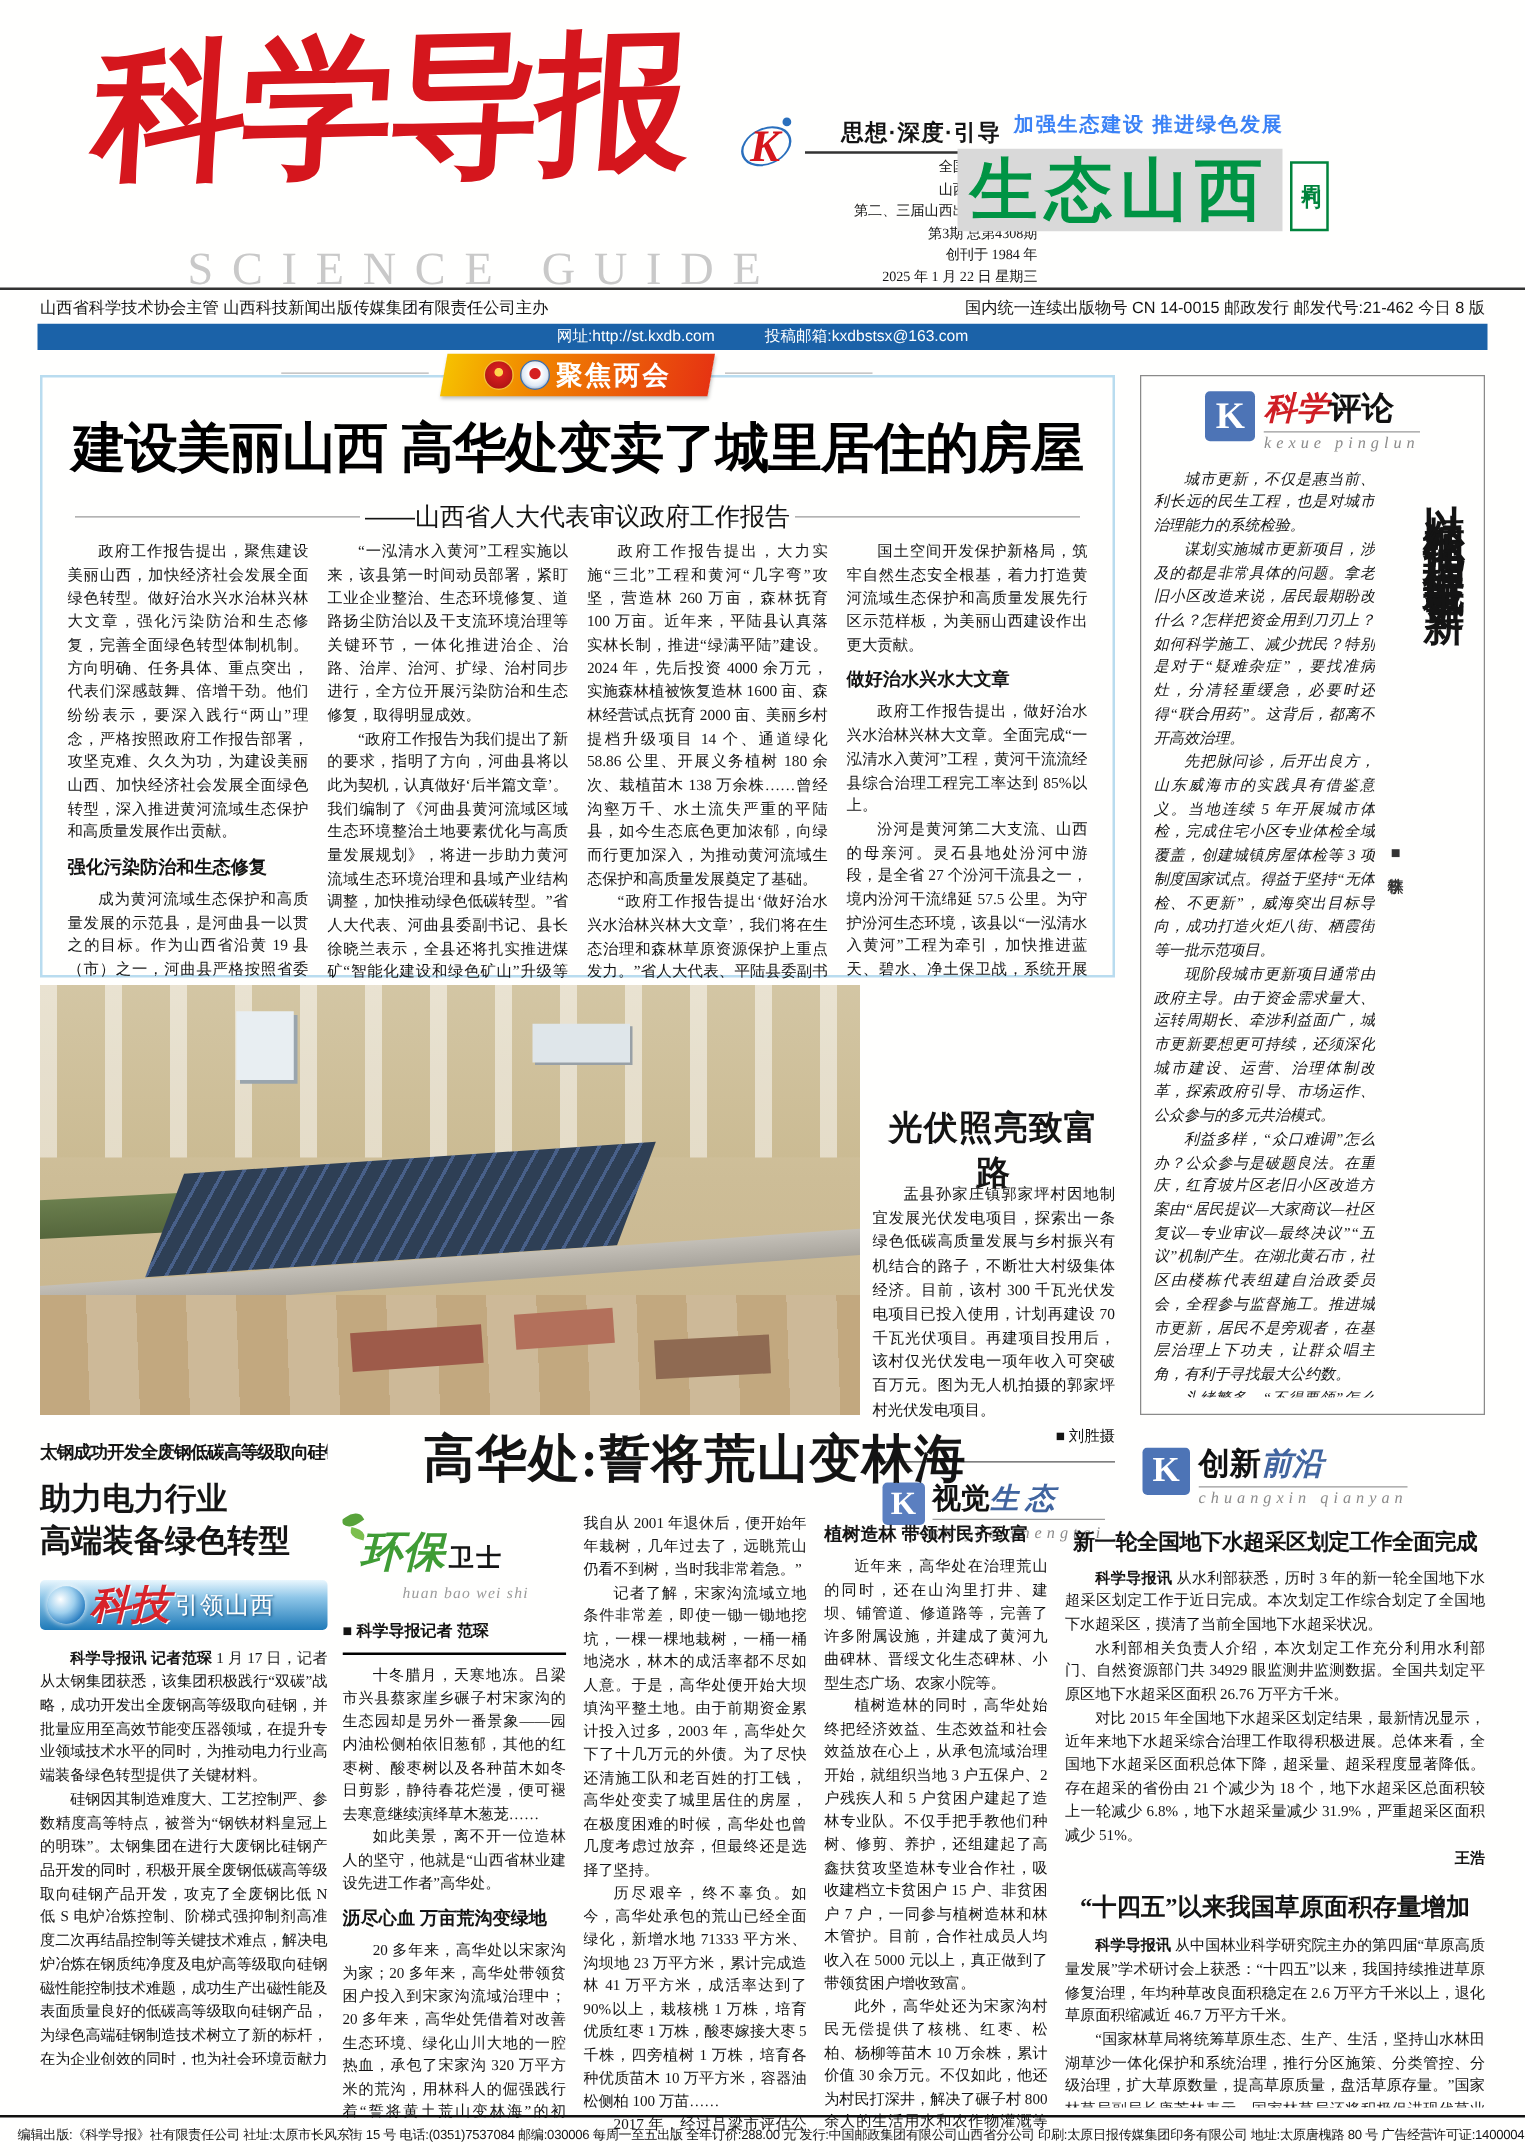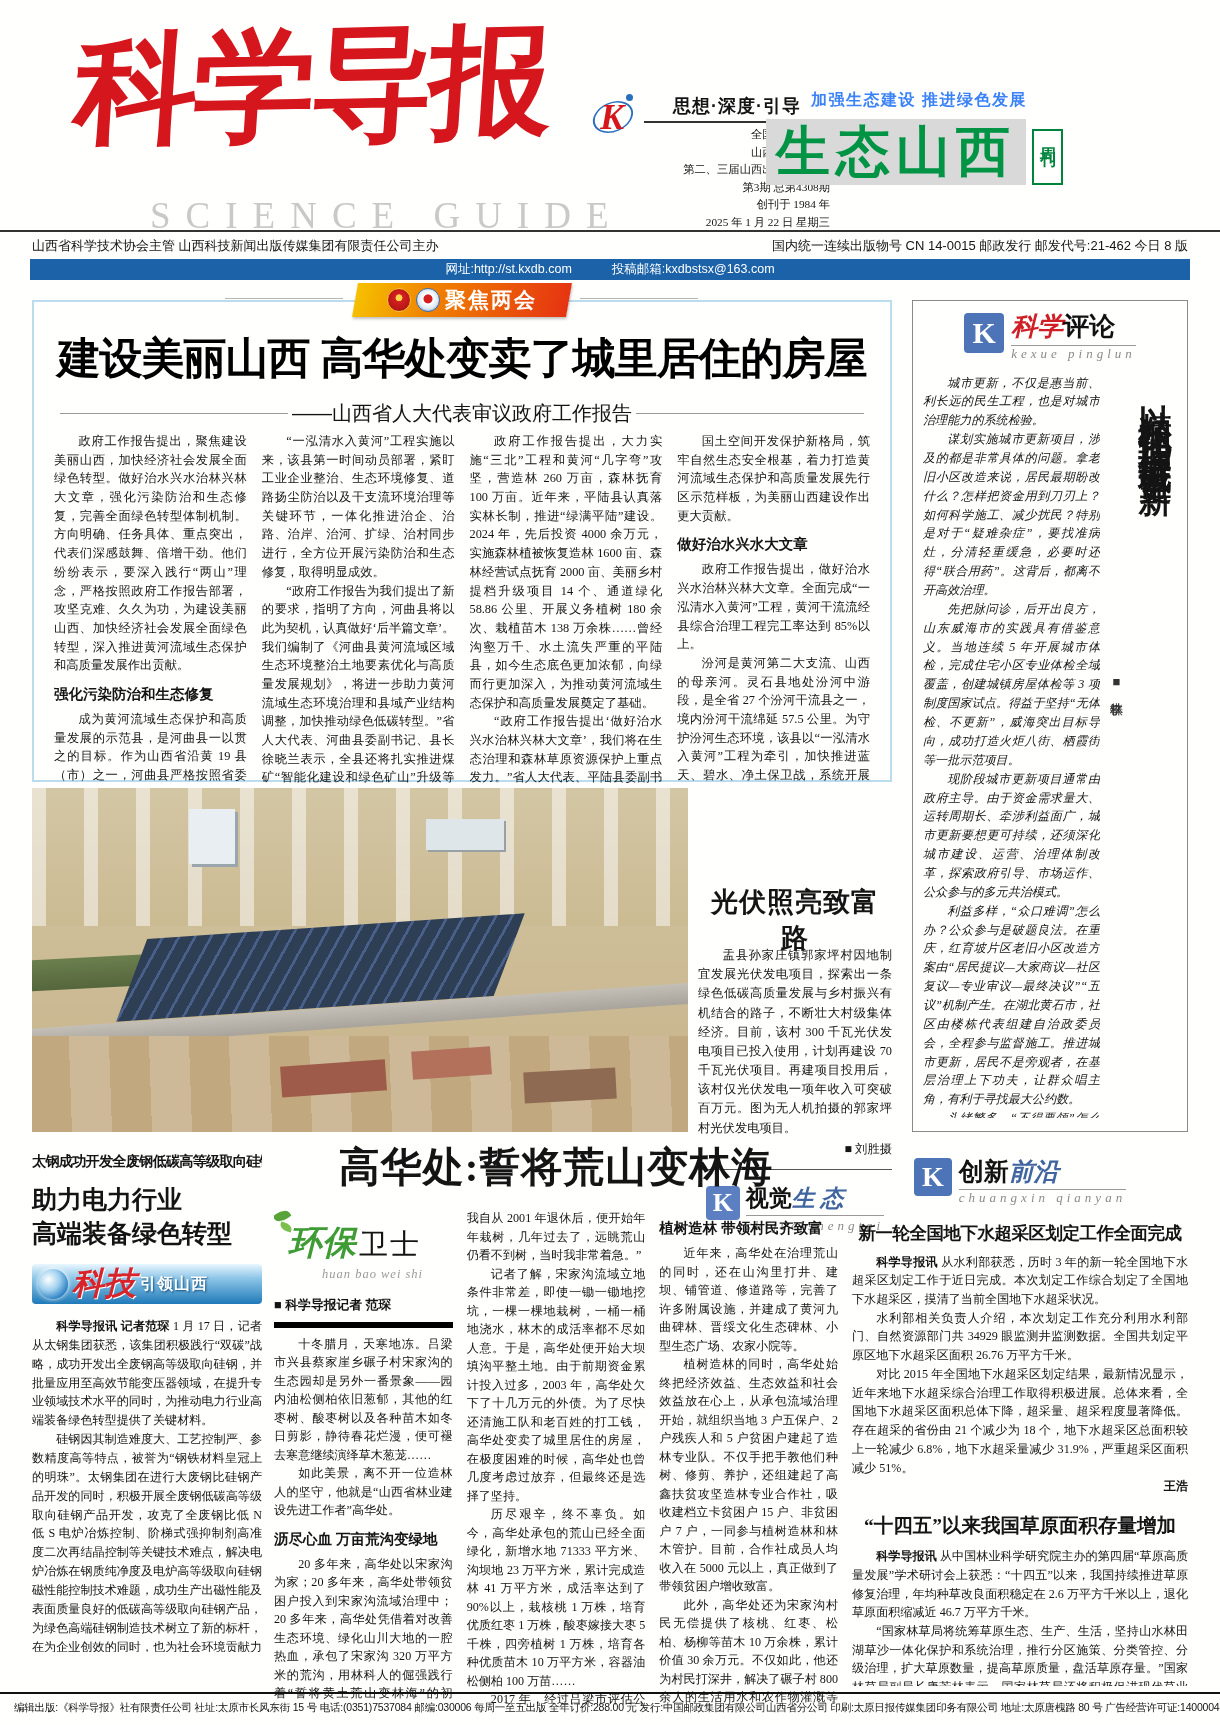--- a/index.html
+++ b/index.html
@@ -97,37 +97,37 @@
 
   
   #bl{left:32px;top:1152px;width:230px;}
   #bl-kicker{font-family:"Liberation Sans",sans-serif;font-weight:bold;font-size:14.2px;letter-spacing:-.8px;white-space:nowrap;overflow:hidden;}
   #bl-head{font-family:"Liberation Sans",sans-serif;font-weight:bold;font-size:25px;line-height:1.34;margin-top:12px;}
   #bl-banner{margin-top:14px;height:40px;border-radius:4px;display:flex;align-items:center;padding:0 6px;gap:4px;
      background:linear-gradient(180deg,#eaf7fe 0%,#8ec6e8 35%,#1f7ab8 100%);overflow:hidden;}
   .globe{width:30px;height:30px;border-radius:50%;flex:none;
      background:radial-gradient(circle at 35% 35%,#ffffff,#9fd0ee 40%,#2b7fc2 75%,#1b5f96);box-shadow:0 0 5px #fff;}
   .banner-script{color:#d8232a;font-weight:bold;font-style:italic;font-size:32px;font-family:serif;text-shadow:1px 1px 0 #fff;}
-  .banner-rest{color:#fff;font-weight:bold;font-size:16px;font-family:"Liberation Sans",sans-serif;letter-spacing:1px;text-shadow:1px 1px 2px #14507e;}
+  .banner-rest{color:#fff;font-weight:normal;font-size:19px;font-family:"Liberation Sans",sans-serif;letter-spacing:1px;text-shadow:1px 1px 2px #14507e;}
   #bl-body{margin-top:13px;font-size:12.1px;line-height:1.56;text-align:justify;height:335px;overflow:hidden;}
 
   
   #feature{left:274px;top:1140px;width:564px;}
   #f-head{text-align:center;font-size:41px;font-weight:bold;font-family:"Liberation Serif",serif;letter-spacing:1px;white-space:nowrap;overflow:hidden;}
   #f-cols{display:flex;gap:14px;margin-top:14px;height:497px;overflow:hidden;}
   #f-cols .col{flex:1;font-size:12.1px;line-height:1.53;text-align:justify;overflow:hidden;}
   #hb-logo{position:relative;padding:8px 0 2px 14px;}
   .leaf{position:absolute;background:#58a33a;border-radius:0 70% 0 70%;}
   .leaf.l1{left:0;top:2px;width:16px;height:10px;transform:rotate(-35deg);}
   .leaf.l2{left:6px;top:14px;width:12px;height:8px;transform:rotate(15deg);background:#7cbf4e;}
   .hb-script{color:#3f9c35;font-weight:bold;font-style:italic;font-size:34px;font-family:serif;}
-  .hb-rest{font-weight:normal;font-size:29px;font-family:serif;letter-spacing:2px;}
+  .hb-rest{font-weight:bold;font-size:20px;font-family:serif;letter-spacing:2px;}
   .hb-pinyin{color:#9a9a9a;font-size:12.5px;font-style:italic;letter-spacing:1px;margin-top:-4px;padding-left:34px;}
   #f-byline{margin:9px 0 7px;font-family:"Liberation Sans",sans-serif;font-weight:bold;font-size:12.8px;
-     border-bottom:6px solid #000000;padding-bottom:7px;}
+     border-bottom:2px solid #000000;padding-bottom:7px;}
 
   
   #inn{left:852px;top:1158px;width:336px;height:528px;overflow:hidden;}
   .i-ksq{width:38px;height:38px;font-size:28px;line-height:38px;}
   #inn .logo-names{font-size:25px;}
   .inn-title1{margin-top:15px;text-align:center;font-family:"Liberation Sans",sans-serif;font-weight:bold;
      font-size:17.5px;letter-spacing:-.5px;white-space:nowrap;overflow:hidden;}
   .inn-title2{margin-top:16px;text-align:center;font-family:"Liberation Serif",serif;font-weight:bold;font-size:19.5px;white-space:nowrap;overflow:hidden;}
   .inn-body{margin-top:8px;font-size:12.1px;line-height:1.55;text-align:justify;}
   .inn-body .blk.author{font-family:"Liberation Sans",sans-serif;}

